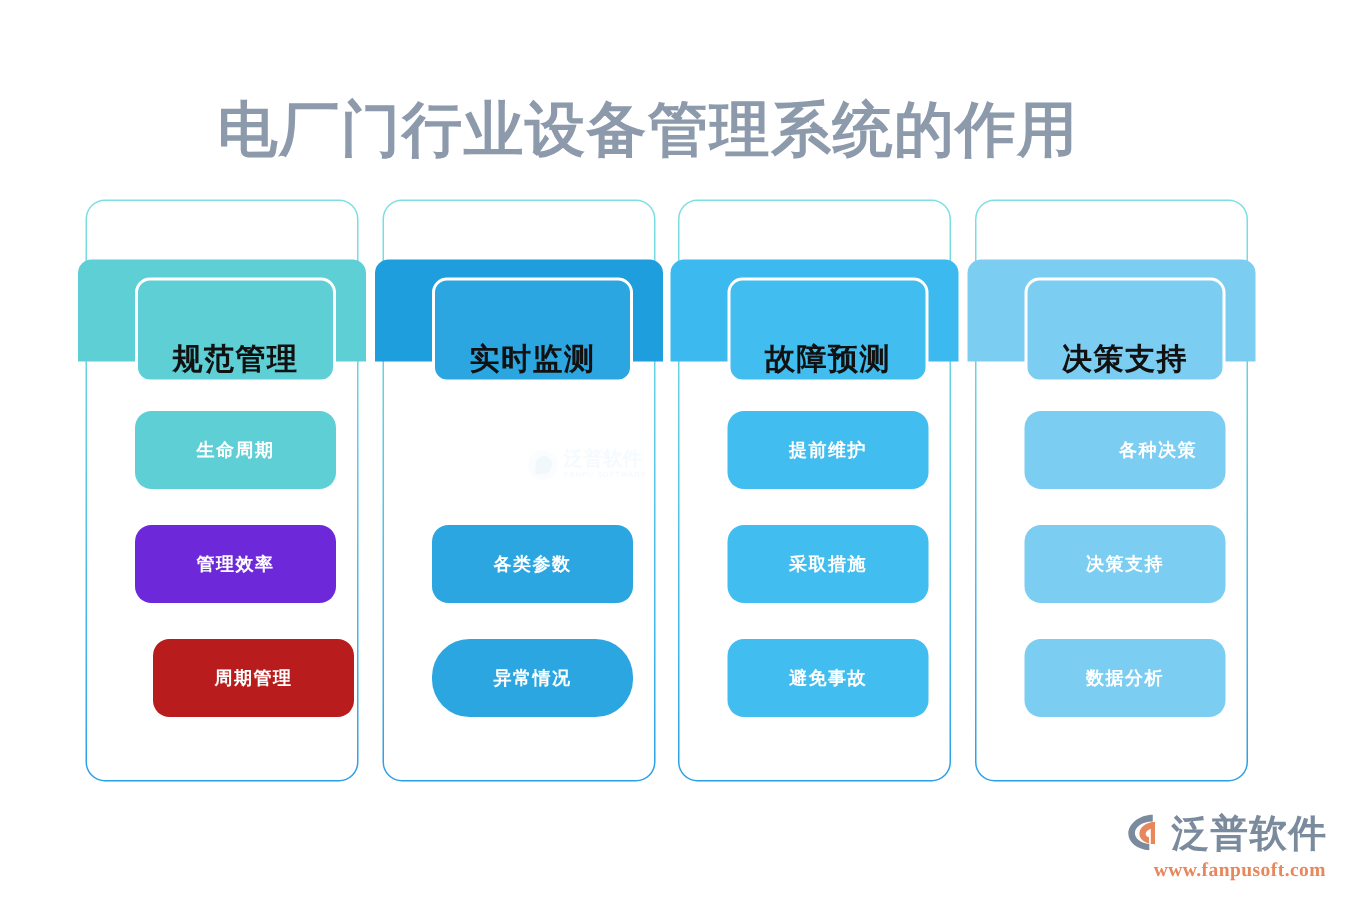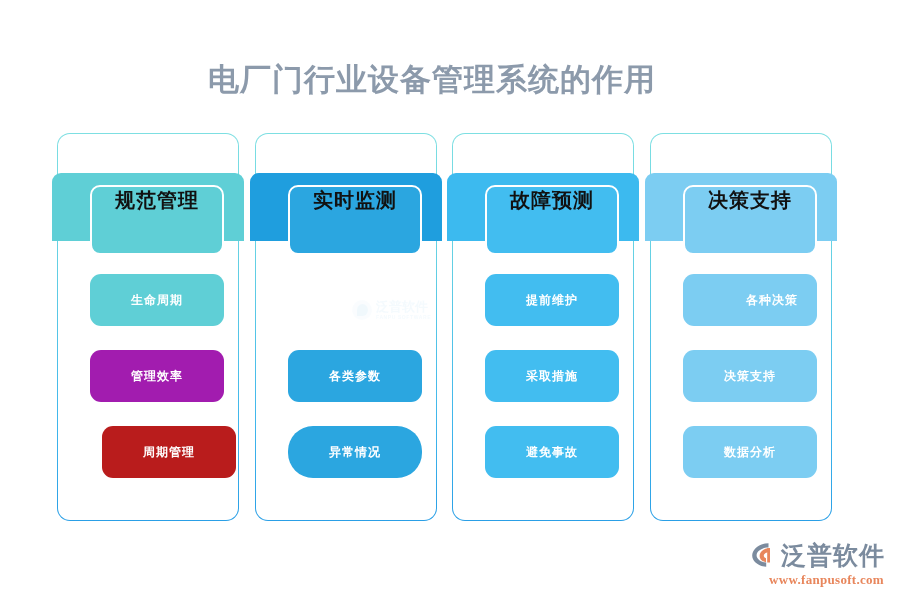--- a/index.html
+++ b/index.html
@@ -8,21 +8,21 @@
     background:#ffffff;
     font-family:"Liberation Sans", sans-serif;
     overflow:hidden;
   }
   .stage { position:relative; width:900px; height:600px; }
 
   
   .page-title{
     position:absolute; left:0; top:59px; width:864px;
     text-align:center;
-    font-size:31px; font-weight:700; letter-spacing:1px;
+    font-size:40px; font-weight:700; letter-spacing:1px;
     color:#8c9aab;
     font-family:"DejaVu Sans", sans-serif;
     white-space:nowrap;
   }
 
   
   .columns{
     position:absolute; left:57px; top:133px;
     width:790px; height:388px;
   }
@@ -52,21 +52,21 @@
     position:absolute; top:40px; left:-5px;
     width:192px; height:68px;
     border-radius:9px 9px 0 0;
   }
   
   .header-chip{
     position:absolute; top:52px; left:33px;
     width:134px; height:70px;
     border-radius:10px;
     border:2px solid #ffffff;
-    display:flex; align-items:flex-start; justify-content:center;
+    display:flex; align-items:flex-end; justify-content:center;
   }
   .header-chip-label{
     font-family:"DejaVu Sans", sans-serif;
     font-size:20px; font-weight:700; color:#111111;
     letter-spacing:1px; white-space:nowrap;
   }
 
   
   .pill{
     position:absolute; left:33px;
@@ -147,21 +147,21 @@
       <div class="card-shell">
         <div class="card-shell-inner"></div>
       </div>
       <div class="header-band" style="background: rgb(95, 207, 214);"></div>
       <div class="header-chip" style="background: rgb(95, 207, 214);">
         <span class="header-chip-label">规范管理</span>
       </div>
       <div class="pill pill-0" style="background: rgb(95, 207, 214);">
         <span class="pill-label">生命周期</span>
       </div>
-      <div class="pill pill-1" style="background: #a21caf;">
+      <div class="pill pill-1" style="background: #6d28d9;">
         <span class="pill-label">管理效率</span>
       </div>
       <div class="pill pill-2" style="background: #b91c1c; margin-left: 12px;">
         <span class="pill-label">周期管理</span>
       </div>
     </div>
 
     <div class="column col-1">
       <div class="card-shell">
         <div class="card-shell-inner"></div>

